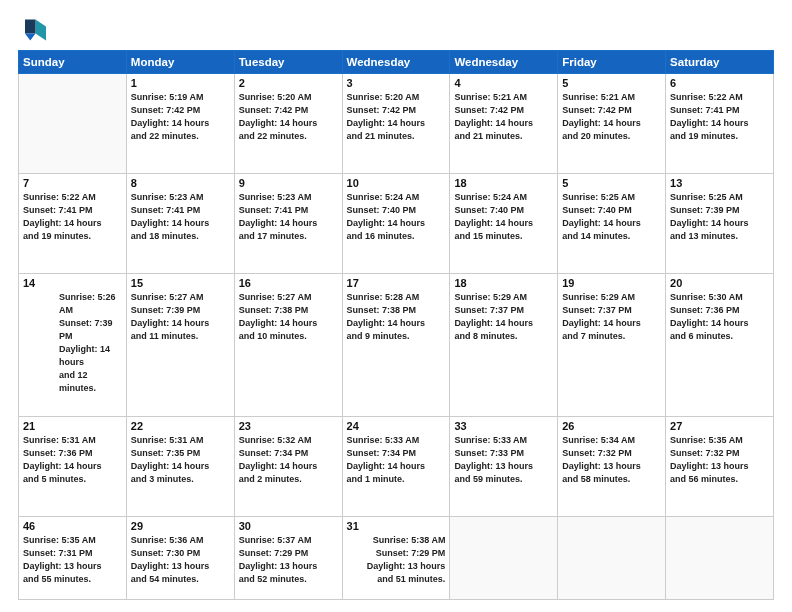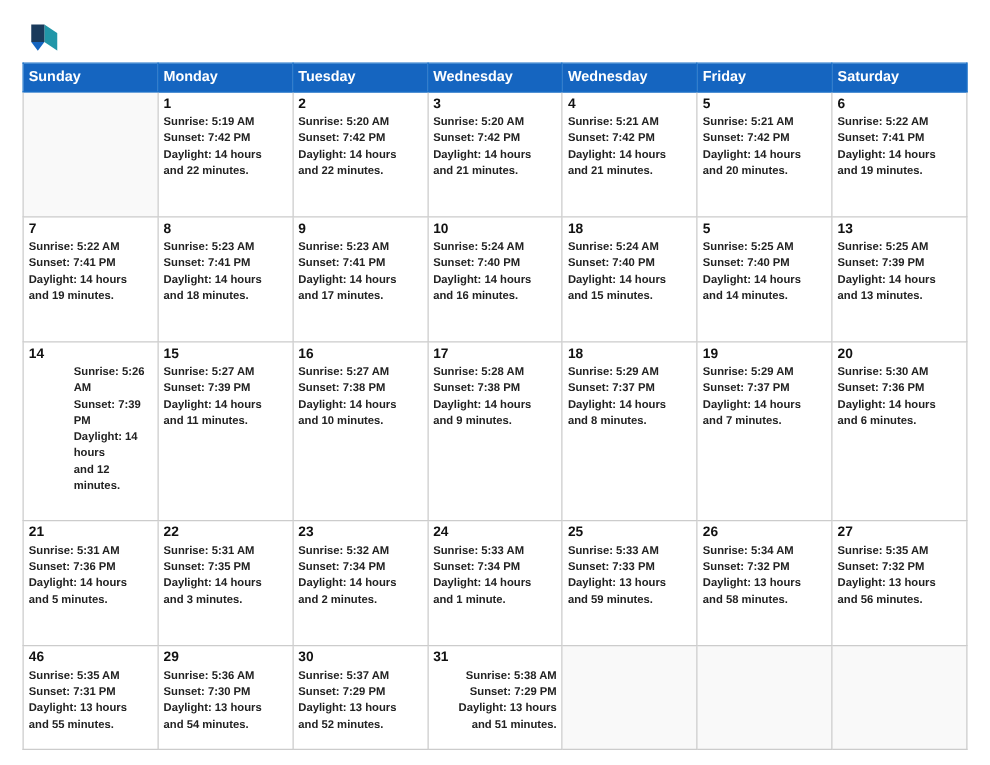--- a/index.html
+++ b/index.html
@@ -304,21 +304,21 @@
 and 2 minutes.</div>
           </td>
           <td>
             <span class="day-num">24</span>
             <div class="day-info" style="white-space: pre-wrap;">Sunrise: 5:33 AM
 Sunset: 7:34 PM
 Daylight: 14 hours
 and 1 minute.</div>
           </td>
           <td>
-            <span class="day-num">25</span>
+            <span class="day-num">33</span>
             <div class="day-info" style="white-space: pre-wrap;">Sunrise: 5:33 AM
 Sunset: 7:33 PM
 Daylight: 13 hours
 and 59 minutes.</div>
           </td>
           <td>
             <span class="day-num">26</span>
             <div class="day-info" style="white-space: pre-wrap;">Sunrise: 5:34 AM
 Sunset: 7:32 PM
 Daylight: 13 hours

